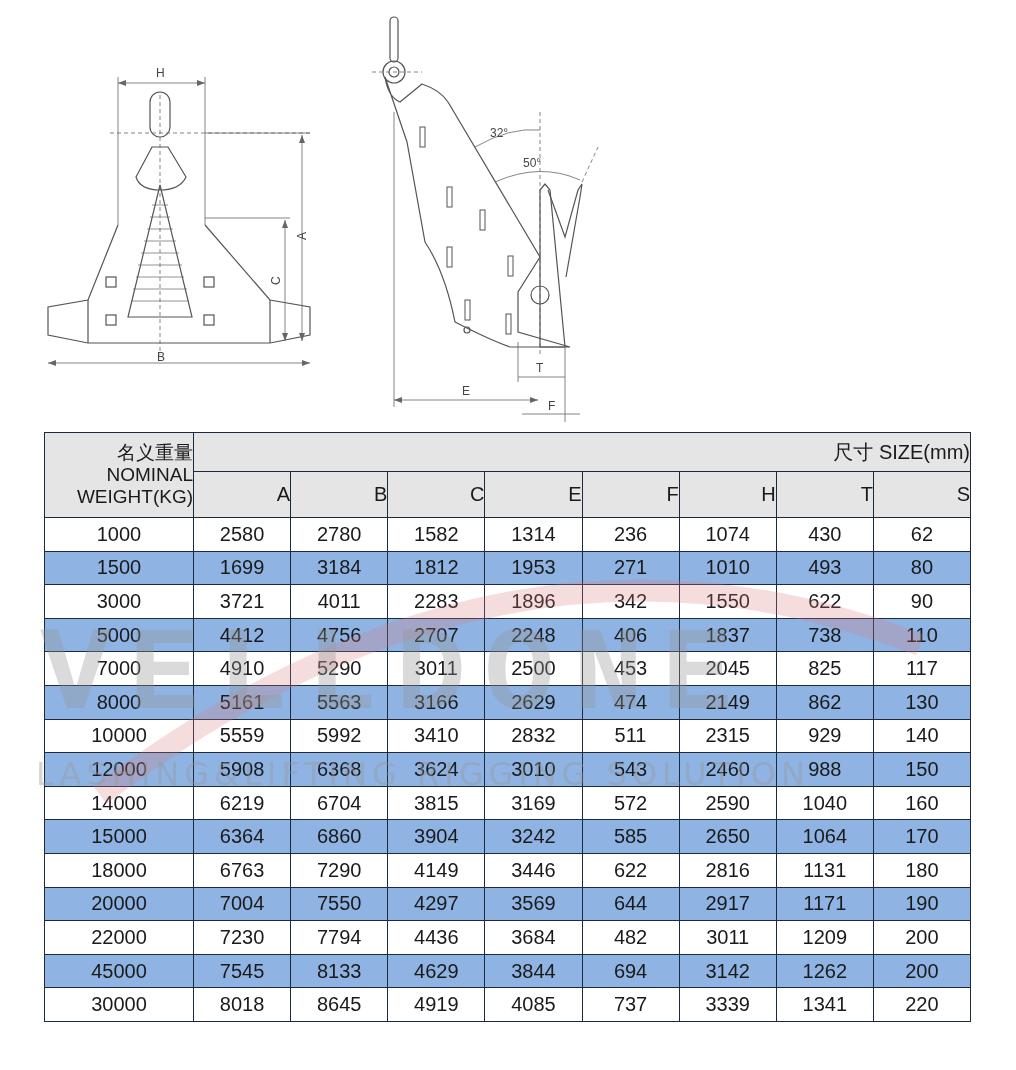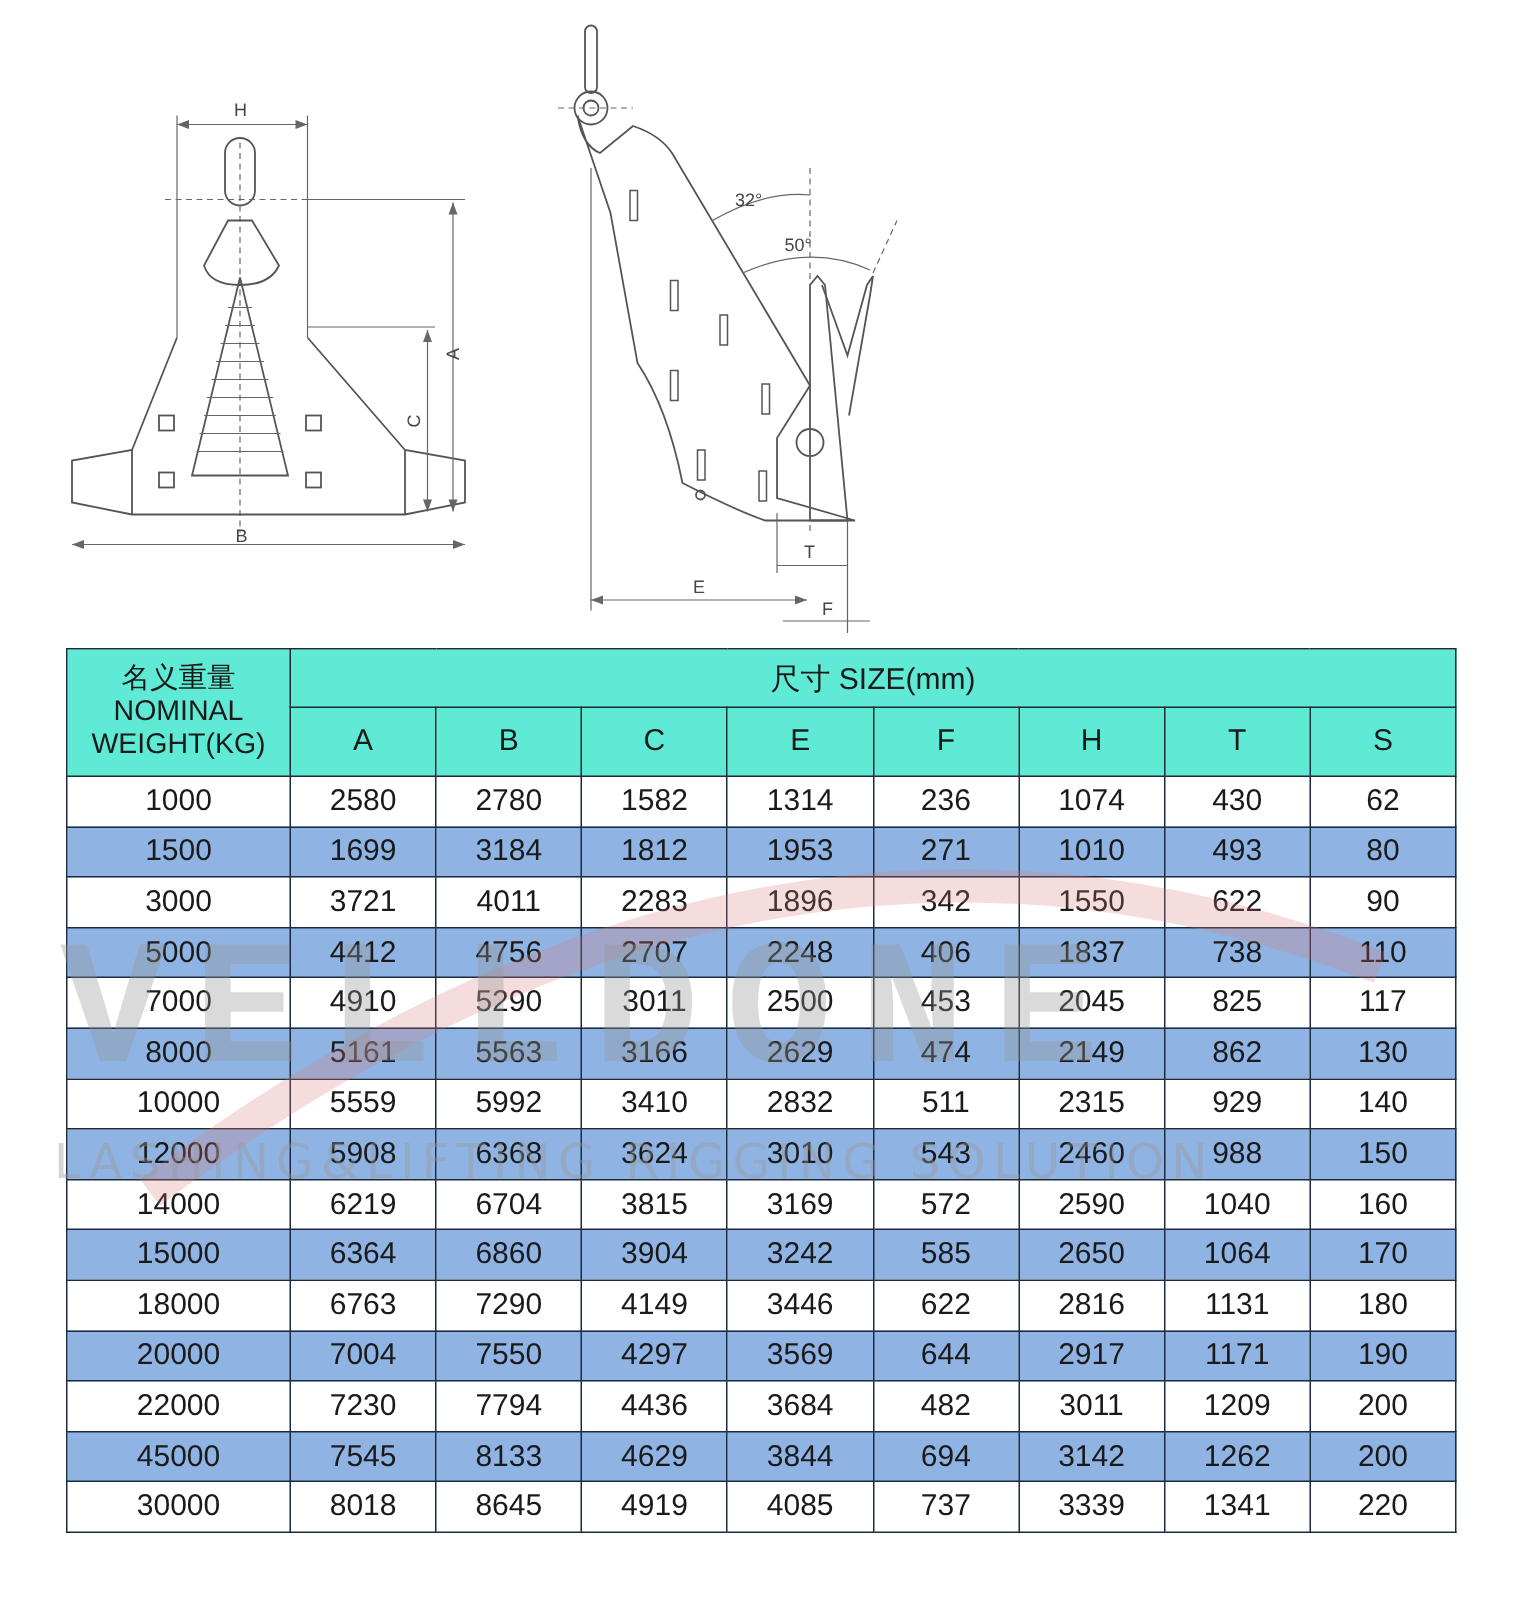--- a/index.html
+++ b/index.html
@@ -6,21 +6,21 @@
   body { width:1016px; height:1070px; position:relative; overflow:hidden; font-family:"Liberation Sans", sans-serif; color:#1a1a1a; }
   .diagram { position:absolute; }
   #front-view { left:40px; top:55px; width:295px; height:320px; }
   #side-view { left:370px; top:12px; width:240px; height:415px; }
   .watermark { position:absolute; pointer-events:none; }
   #wm-big { left:40px; top:610px; font-family:Liberation Mono, monospace; font-weight:bold; font-size:118px; color:rgba(150,150,150,0.35); letter-spacing:18px; z-index:2; }
   #wm-sub { left:36px; top:755px; font-family:"DejaVu Sans", sans-serif; font-weight:normal; font-size:32px; color:rgba(150,150,150,0.4); letter-spacing:5px; z-index:2; white-space:nowrap; }
   #wm-arc { left:60px; top:505px; width:900px; height:300px; z-index:2; }
   .spec-table { position:absolute; left:44px; top:432px; width:927px; border-collapse:collapse; table-layout:fixed; z-index:1; }
   .spec-table th, .spec-table td { border:1.5px solid #1b2a3d; text-align:center; font-weight:normal; color:#1a1a1a; padding:0; }
-  .spec-table th { background:#5eead4; font-size:20px; }
+  .spec-table th { background:#e5e5e5; font-size:20px;text-align:right; }
   .spec-table .hdr-weight { line-height:22px; font-size:19px; }
   .spec-table .hdr-size { height:38px;margin-top:36px; }
   .spec-table .hdr-col { height:45px; }
   .spec-table td { height:32.6px; font-size:20px; }
   .spec-table tr.alt td { background:#8fb4e3; }
   .spec-table tr.plain td { background:#ffffff; }
   .stroke { stroke:#555; fill:none; stroke-width:1.2; }
   .dim { stroke:#666; fill:none; stroke-width:0.8; }
   .lbl { font-family:"Liberation Sans", sans-serif; font-size:12px; fill:#444; }
 </style>

